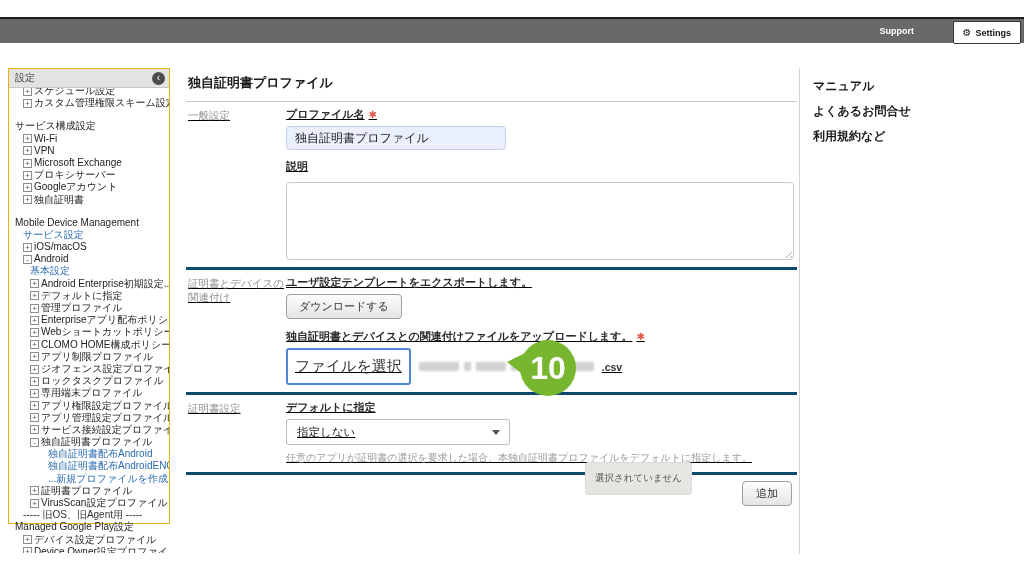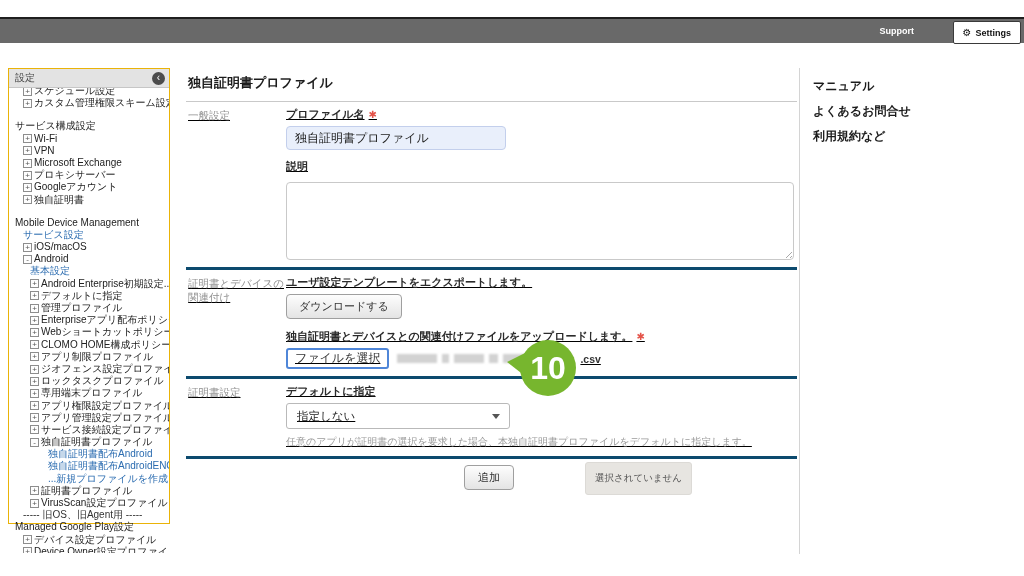--- a/index.html
+++ b/index.html
@@ -58,32 +58,32 @@
   .textarea { position:relative; width:508px; height:78px; border:1px solid #c9c9c9; border-radius:4px;
     background:#fff; }
   .resize-grip { position:absolute; right:1px; bottom:1px; width:9px; height:9px;
     background:repeating-linear-gradient(135deg, transparent 0 2px, #a9a9a9 2px 3px);
     clip-path:polygon(100% 0, 100% 100%, 0 100%); }
   .btn { display:inline-block; background:linear-gradient(#fdfdfd,#e4e4e4); border:1px solid #9f9f9f;
     border-radius:4px; font-size:11px; color:#333; padding:4px 12px; cursor:pointer;
     font-family:"Liberation Sans","DejaVu Sans",sans-serif; }
   .upload-block { margin-top:10px; }
   .file-row { display:flex; align-items:center; gap:8px; margin-top:3px; }
-  .file-btn { background:#fff; border:2px solid #4f86d8; border-radius:3px; font-size:12px;
-    color:#333; padding:0 7px; cursor:pointer; }
+  .file-btn { background:#fff; border:2px solid #4f86d8; border-radius:3px; font-size:15px;
+    color:#333; padding:7px 7px; cursor:pointer; }
   .redacted { display:flex; align-items:center; gap:5px; filter:blur(1.3px); }
   .redacted i { display:inline-block; height:9px; background:#d2d2d2; }
   .file-ext { font-size:10.5px; font-weight:bold; color:#333; }
   .select-box { position:relative; width:224px; height:26px; border:1px solid #b9b9b9; border-radius:3px;
     background:#fff; font-size:11.5px; color:#222; display:flex; align-items:center;
     padding:0 10px; cursor:pointer; }
   .select-caret { position:absolute; right:9px; top:10px; width:0; height:0;
     border-left:4px solid transparent; border-right:4px solid transparent; border-top:5px solid #555; }
   .help-text { font-size:10px; color:#9a9a9a; margin-top:6px; }
-  .footer-row { display:flex; justify-content:center; padding:6px 5px 0 0; }
+  .footer-row { display:flex; justify-content:flex-end; padding:6px 5px 0 0; }
   .add-btn { min-width:50px; text-align:center; padding:4px 13px; }
 
   .callout-badge { position:absolute; left:334px; top:272px; width:56px; height:56px; z-index:5; }
   .badge-circle { width:56px; height:56px; border-radius:50%; background:#77b62e; color:#fff;
     font-size:32px; font-weight:bold; display:flex; align-items:center; justify-content:center;
     font-family:"Liberation Sans","DejaVu Sans",sans-serif; }
   .badge-tail { position:absolute; left:-13px; top:13px; width:0; height:0;
     border-top:9px solid transparent; border-bottom:14px solid transparent;
     border-right:18px solid #77b62e; }
 

